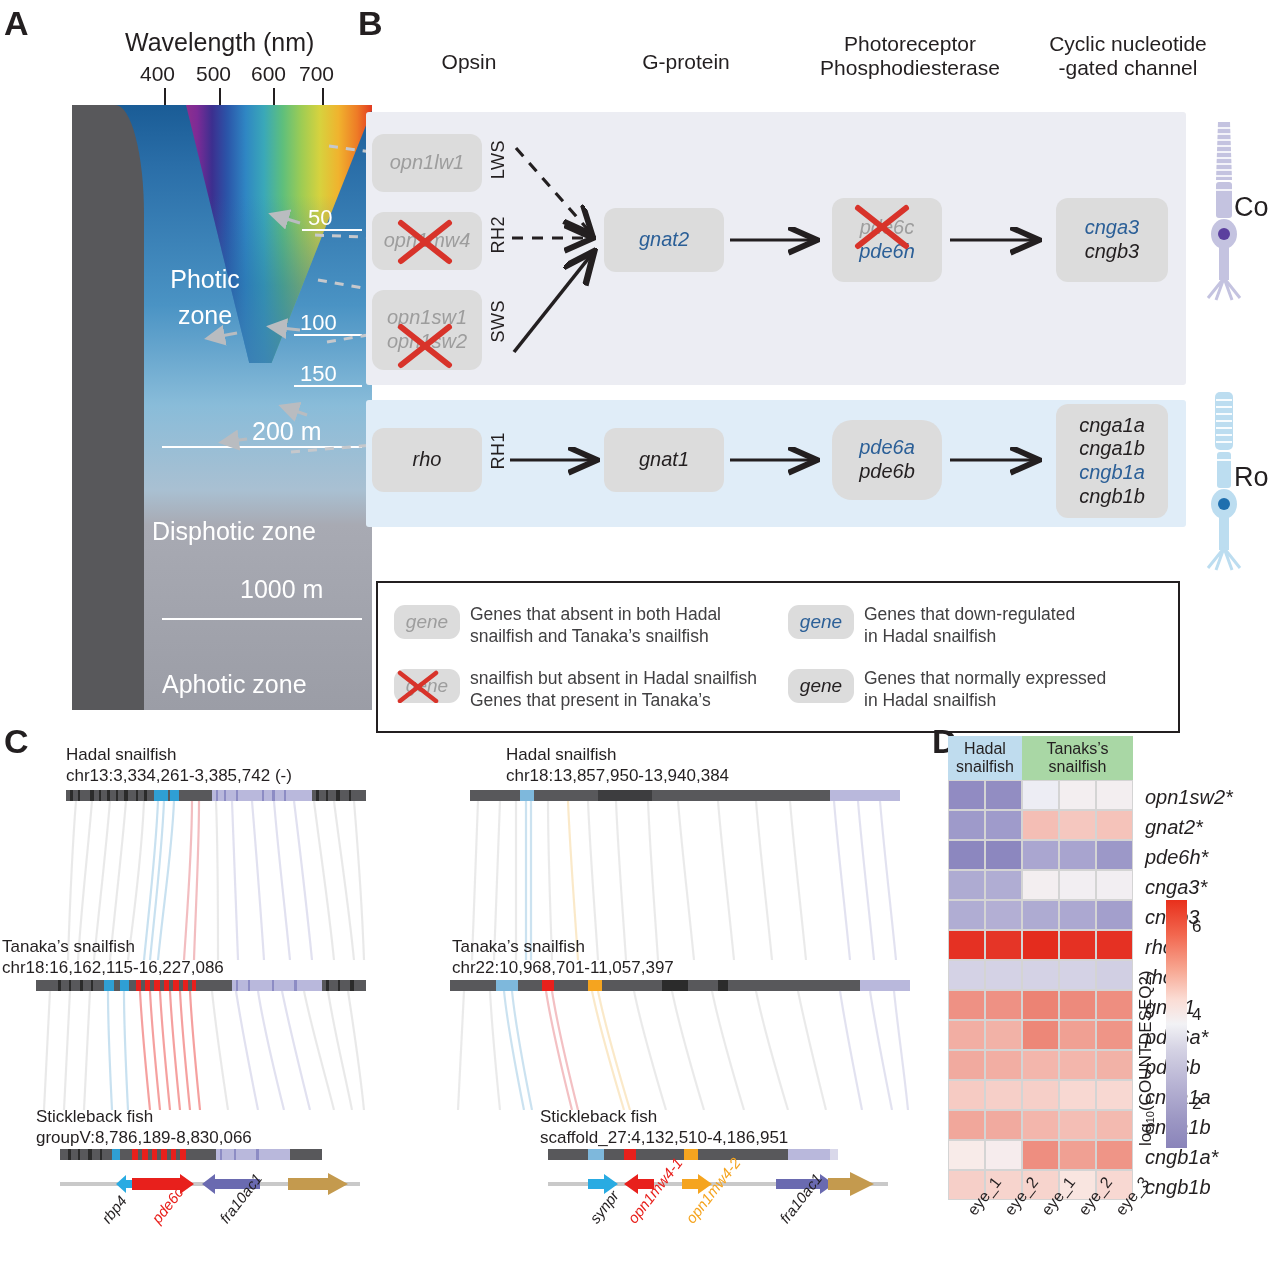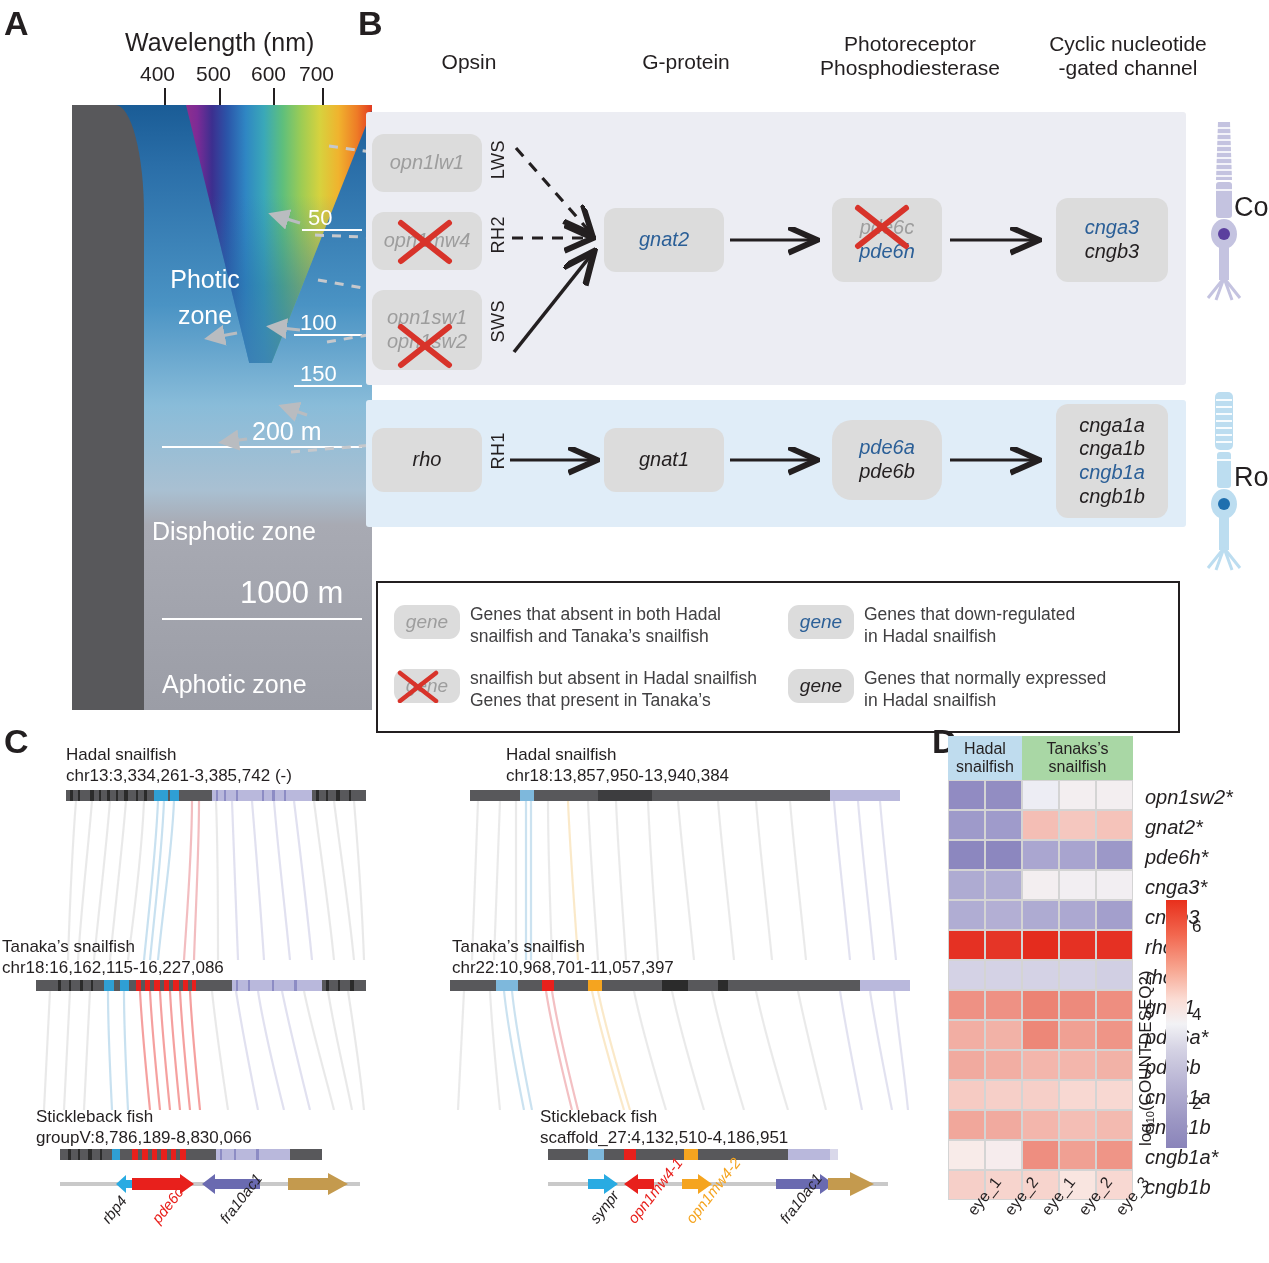--- a/index.html
+++ b/index.html
@@ -89,21 +89,21 @@
     <div class="depth-line" style="left:230px;top:124px;width:60px;"></div>
     <div class="depth-line" style="left:222px;top:229px;width:68px;"></div>
     <div class="depth-line" style="left:222px;top:280px;width:68px;"></div>
     <div class="depth-line" style="left:90px;top:341px;width:200px;"></div>
     <div class="depth-line" style="left:90px;top:513px;width:200px;"></div>
 
     <div class="dline-lbl" style="left:236px;top:100px;">50</div>
     <div class="dline-lbl" style="left:228px;top:205px;">100</div>
     <div class="dline-lbl" style="left:228px;top:256px;">150</div>
     <div class="dline-lbl" style="left:180px;top:312px;font-size:25px;">200 m</div>
-    <div class="dline-lbl" style="left:168px;top:470px;font-size:31px;">1000 m</div>
+    <div class="dline-lbl" style="left:168px;top:470px;font-size:25px;">1000 m</div>
 
     <div class="zone-lbl" style="left:78px;top:160px;width:110px;">Photic</div>
     <div class="zone-lbl" style="left:78px;top:196px;width:110px;">zone</div>
     <div class="zone-lbl" style="left:80px;top:412px;width:200px;text-align:left;">Disphotic zone</div>
     <div class="zone-lbl" style="left:90px;top:565px;width:200px;text-align:left;">Aphotic zone</div>
 
     <svg class="abs" style="left:0;top:0;width:300px;height:605px;pointer-events:none;">
       <g stroke="#b9bcc0" stroke-width="3" fill="none">
         <path d="M228 118 L202 110" marker-end="url(#ar)"></path>
         <path d="M165 228 L138 233" marker-end="url(#ar)"></path>

